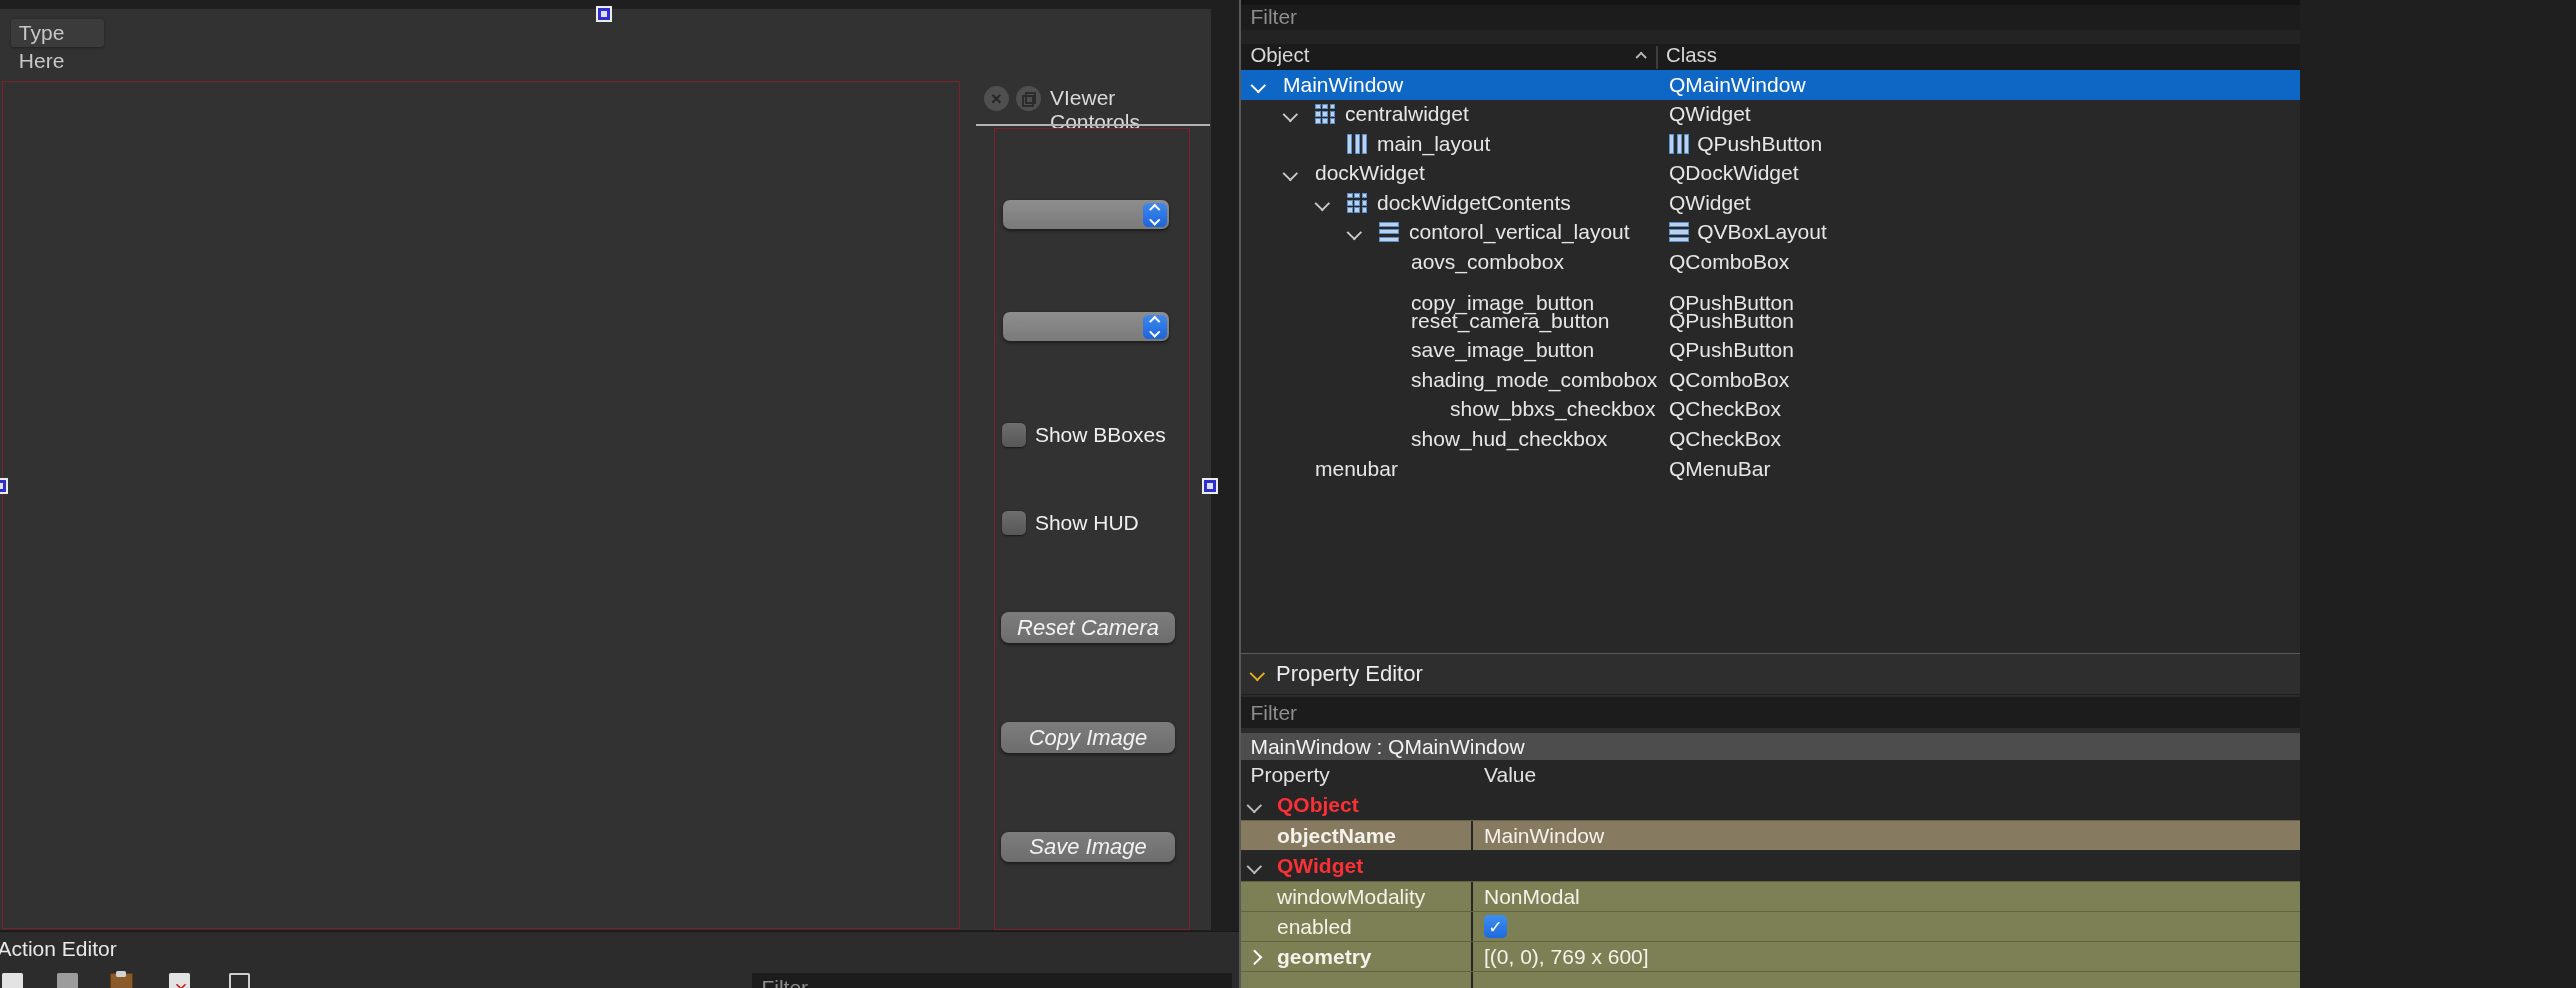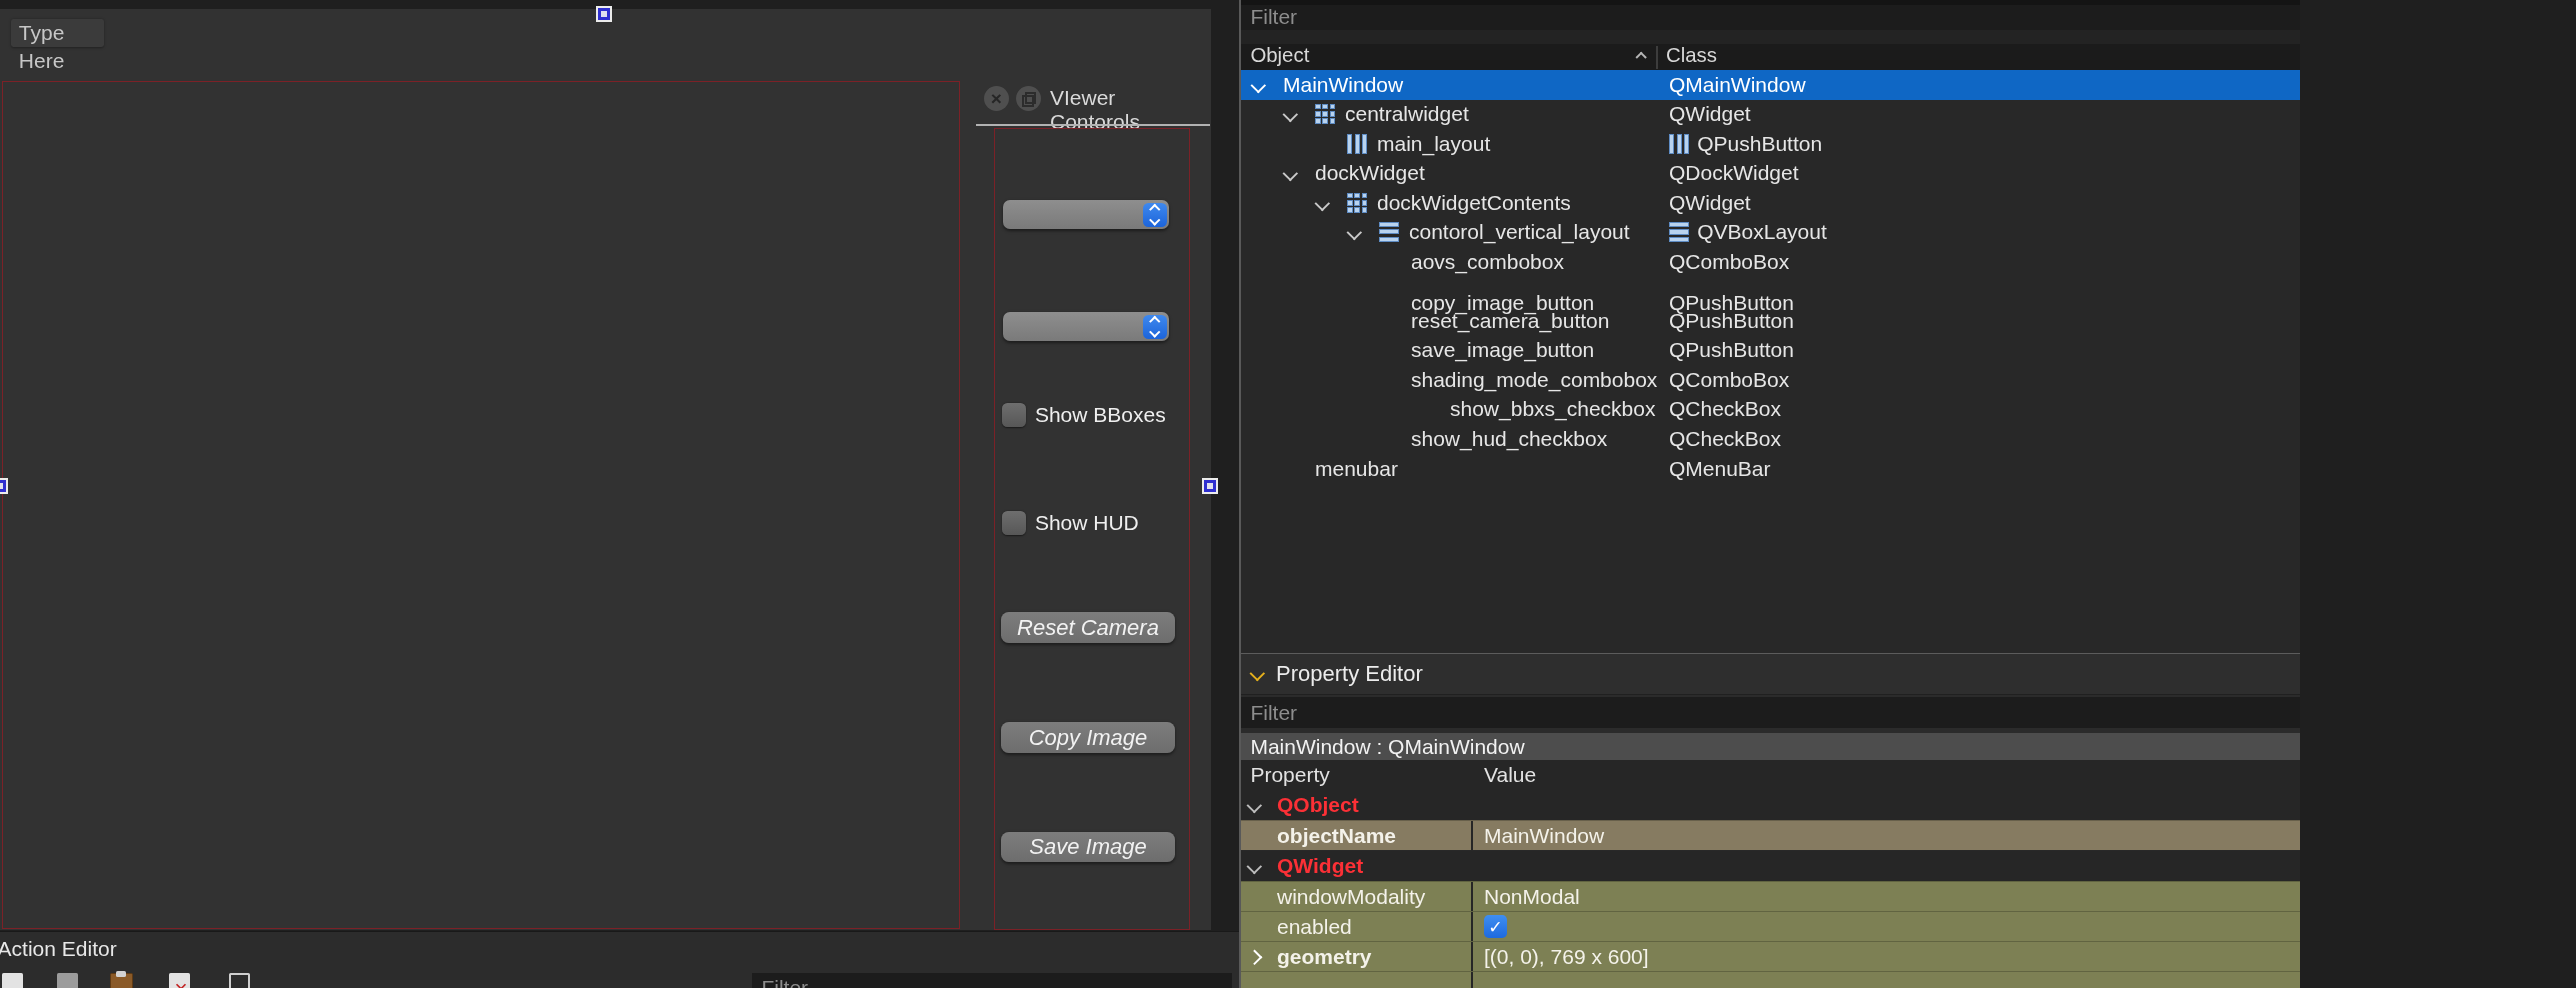--- a/index.html
+++ b/index.html
@@ -128,21 +128,21 @@
           <span class="chev small down"></span>
       </span>
     </div>
     <div class="mac-combo" style="left:1003px;top:303px;">
       <span class="combo-cap">
         <span class="chev small up"></span>
           <span class="chev small down"></span>
       </span>
     </div>
 
-    <div class="mac-check" style="left:1002px;top:394px;">
+    <div class="mac-check" style="left:1002px;top:414px;">
       <span class="check-box"></span>
       <span>Show BBoxes</span>
     </div>
     <div class="mac-check" style="left:1002px;top:502px;">
       <span class="check-box"></span>
       <span>Show HUD</span>
     </div>
 
     <div class="mac-btn" style="left:1001px;top:603px;">
         <span>Reset Camera</span>

